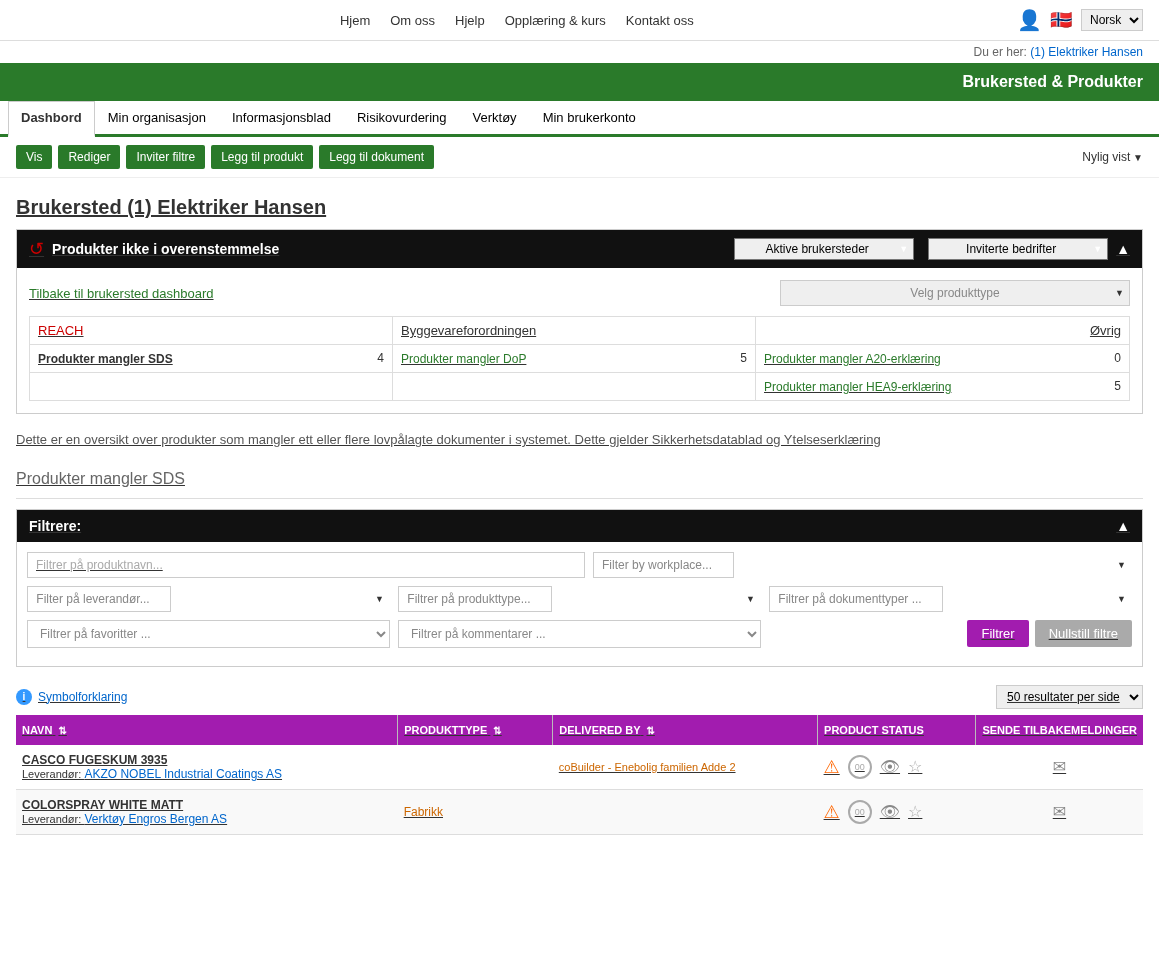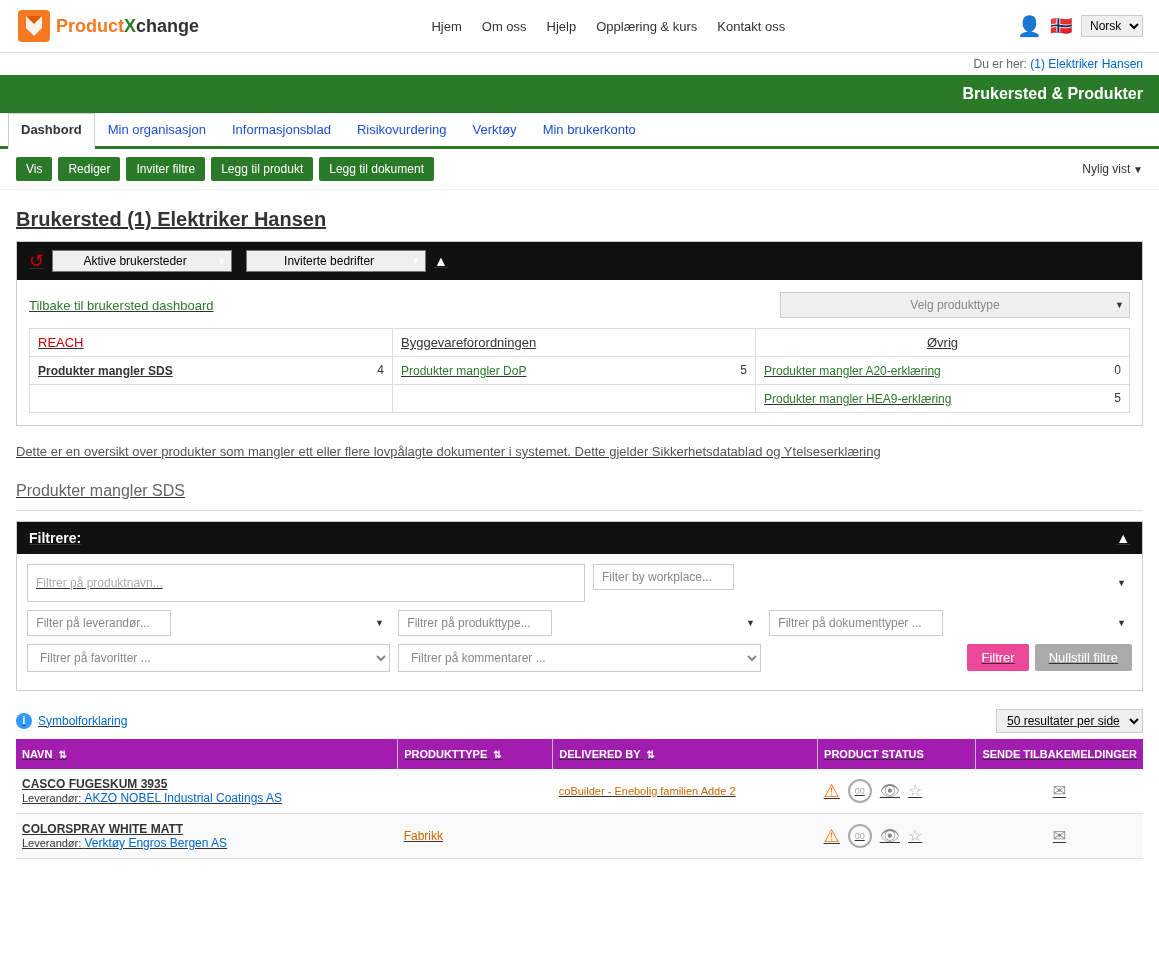--- a/index.html
+++ b/index.html
@@ -18,21 +18,21 @@
     .flag { font-size: 18px; }
     .lang-select { border: 1px solid #ccc; padding: 2px 4px; font-size: 12px; }
     .location-bar { text-align: right; padding: 4px 16px; font-size: 12px; color: #666; background: #fff; }
     .location-bar a { color: #0066cc; text-decoration: none; }
 
     
     .green-banner { background: #2a7a2a; color: #fff; padding: 10px 16px; font-size: 16px; font-weight: bold; text-align: right; }
 
     
     .tab-nav { display: flex; border-bottom: 3px solid #2a7a2a; background: #fff; padding: 0 8px; }
-    .tab-nav .tab { padding: 8px 12px; font-size: 13px; color: #1d4ed8; cursor: pointer; border: 1px solid transparent; text-decoration: none; }
+    .tab-nav .tab { padding: 8px 12px; font-size: 13px; color: #000000; cursor: pointer; border: 1px solid transparent; text-decoration: none; }
     .tab-nav .tab.active { background: #fff; border: 1px solid #ccc; border-bottom: 3px solid #fff; margin-bottom: -3px; color: #333; font-weight: bold; }
 
     
     .action-bar { display: flex; align-items: center; padding: 8px 16px; gap: 6px; border-bottom: 1px solid #eee; }
     .btn-green { background: #2a7a2a; color: #fff; border: none; padding: 5px 10px; cursor: pointer; font-size: 12px; border-radius: 2px; }
     .recently-viewed { margin-left: auto; font-size: 12px; color: #333; cursor: pointer; }
     .recently-viewed:after { content: ' ▼'; font-size: 10px; }
 
     
     .page-title { padding: 10px 16px; font-size: 20px; color: #333; }
@@ -53,25 +53,25 @@
     .info-text { font-size: 13px; color: #555; margin: 10px 0; line-height: 1.5; }
 
     
     .section-header { color: #666; font-size: 16px; font-weight: normal; padding: 10px 0; border-bottom: 1px solid #ddd; margin-bottom: 10px; }
 
     
     .filter-box { border: 1px solid #ccc; margin-bottom: 12px; }
     .filter-header { background: #111; color: #fff; padding: 8px 12px; display: flex; justify-content: space-between; align-items: center; font-size: 14px; font-weight: bold; }
     .filter-body { padding: 10px; }
     .filter-row { display: flex; gap: 8px; margin-bottom: 8px; }
-    .filter-input { flex: 1; padding: 11px 8px; border: 1px solid #ccc; font-size: 12px; color: #888; }
+    .filter-input { flex: 1; padding: 5px 8px; border: 1px solid #ccc; font-size: 12px; color: #888; }
     .filter-input::placeholder { color: #aaa; }
     .filter-select { flex: 1; padding: 5px 8px; border: 1px solid #ccc; font-size: 12px; color: #888; background: #fff; }
     .filter-actions { display: flex; justify-content: flex-end; gap: 6px; align-items: center; }
-    .btn-filter { background: #ec4899; color: #fff; border: none; padding: 6px 14px; font-size: 13px; cursor: pointer; border-radius: 2px; margin-left: 39px; }
+    .btn-filter { background: #a21caf; color: #fff; border: none; padding: 6px 14px; font-size: 13px; cursor: pointer; border-radius: 2px; margin-left: 39px; }
     .btn-reset { background: #aaa; color: #fff; border: none; padding: 6px 14px; font-size: 13px; cursor: pointer; border-radius: 2px; }
 
     
     .results-bar { display: flex; align-items: center; justify-content: space-between; padding: 6px 0; }
     .symbol-info { display: flex; align-items: center; gap: 6px; color: #0066cc; font-size: 12px; cursor: pointer; }
     .info-circle { width: 16px; height: 16px; background: #3399ff; color: #fff; border-radius: 50%; display: inline-flex; align-items: center; justify-content: center; font-size: 10px; font-weight: bold; }
     .results-select { display: flex; align-items: center; gap: 6px; font-size: 12px; }
     .results-select select { padding: 3px 6px; font-size: 12px; border: 1px solid #ccc; }
 
     
@@ -94,30 +94,20 @@
     .refresh-icon { color: #cc0000; font-size: 18px; display: inline-block; }
 
     .select-wrapper { position: relative; display: inline-block; }
     .select-wrapper select { appearance: none; padding-right: 20px; text-align: center; }
     .select-wrapper:after { content: '▼'; position: absolute; right: 6px; top: 50%; transform: translateY(-50%); font-size: 9px; pointer-events: none; }
   </style>
 </head>
 <body>
 
 <div class="header">
-  <div class="logo-area">
-    <svg class="logo-icon" viewBox="0 0 36 36">
-      <rect x="2" y="2" width="32" height="32" rx="4" fill="#f47920"></rect>
-      <polygon points="10,8 26,8 26,20 18,28 10,20" fill="#fff" opacity="0.9"></polygon>
-      <polygon points="10,8 18,16 26,8" fill="#e05a00"></polygon>
-    </svg>
-    <span class="logo-text">
-      <span>Product</span><span style="color:#2a7a2a;">X</span>change
-    </span>
-  </div>
   <nav class="nav-menu">
     <a href="#">Hjem</a>
     <a href="#">Om oss</a>
     <a href="#">Hjelp</a>
     <a href="#">Opplæring &amp; kurs</a>
     <a href="#">Kontakt oss</a>
   </nav>
   <div class="header-right">
     <span class="user-icon">👤</span>
     <span class="flag">🇳🇴</span>
@@ -153,20 +143,21 @@
   <button class="btn-green">Legg til dokument</button>
   <span class="recently-viewed">Nylig vist</span>
 </div>
 
 <div class="main-content">
   <h2 class="page-title" style="padding-left:0;">Brukersted (1) Elektriker Hansen</h2>
 
   <div class="compliance-box">
     <div class="compliance-header">
       <span class="refresh-icon">↺</span>
+      <span class="title">Produkter ikke i overenstemmelse</span>
       <div class="select-wrapper">
         <select>
           <option>Aktive brukersteder</option>
         </select>
       </div>
       <div class="select-wrapper" style="margin-left:6px;border-radius:8px;">
         <select>
           <option>Inviterte bedrifter</option>
         </select>
       </div>
@@ -180,21 +171,21 @@
             <option>Velg produkttype</option>
           </select>
         </div>
       </div>
 
       <table style="width:100%; border-collapse:collapse; border:1px solid #ddd;">
         <thead>
           <tr>
             <th style="padding:6px 8px; text-align:left; color:#cc0000; font-weight:normal; border-right:1px solid #ddd; border-bottom:1px solid #ddd; width:33%;">REACH</th>
             <th style="padding:6px 8px; text-align:left; color:#333; font-weight:normal; border-right:1px solid #ddd; border-bottom:1px solid #ddd; width:33%;">Byggevareforordningen</th>
-            <th style="padding:6px 8px; text-align:center; color:#333; font-weight:normal; border-bottom:1px solid #ddd; width:34%;">Øvrig</th>
+            <th style="padding:6px 8px; text-align:right; color:#333; font-weight:normal; border-bottom:1px solid #ddd; width:34%;">Øvrig</th>
           </tr>
         </thead>
         <tbody>
           <tr>
             <td style="padding:6px 8px; border-right:1px solid #ddd; border-bottom:1px solid #ddd;">
               <span style="font-weight:bold; font-size:12px;">Produkter mangler SDS</span>
               <span style="float:right; font-size:12px;">4</span>
             </td>
             <td style="padding:6px 8px; border-right:1px solid #ddd; border-bottom:1px solid #ddd;">
               <a href="#" style="color:#2a7a2a; text-decoration:none; font-size:12px;">Produkter mangler DoP</a>

